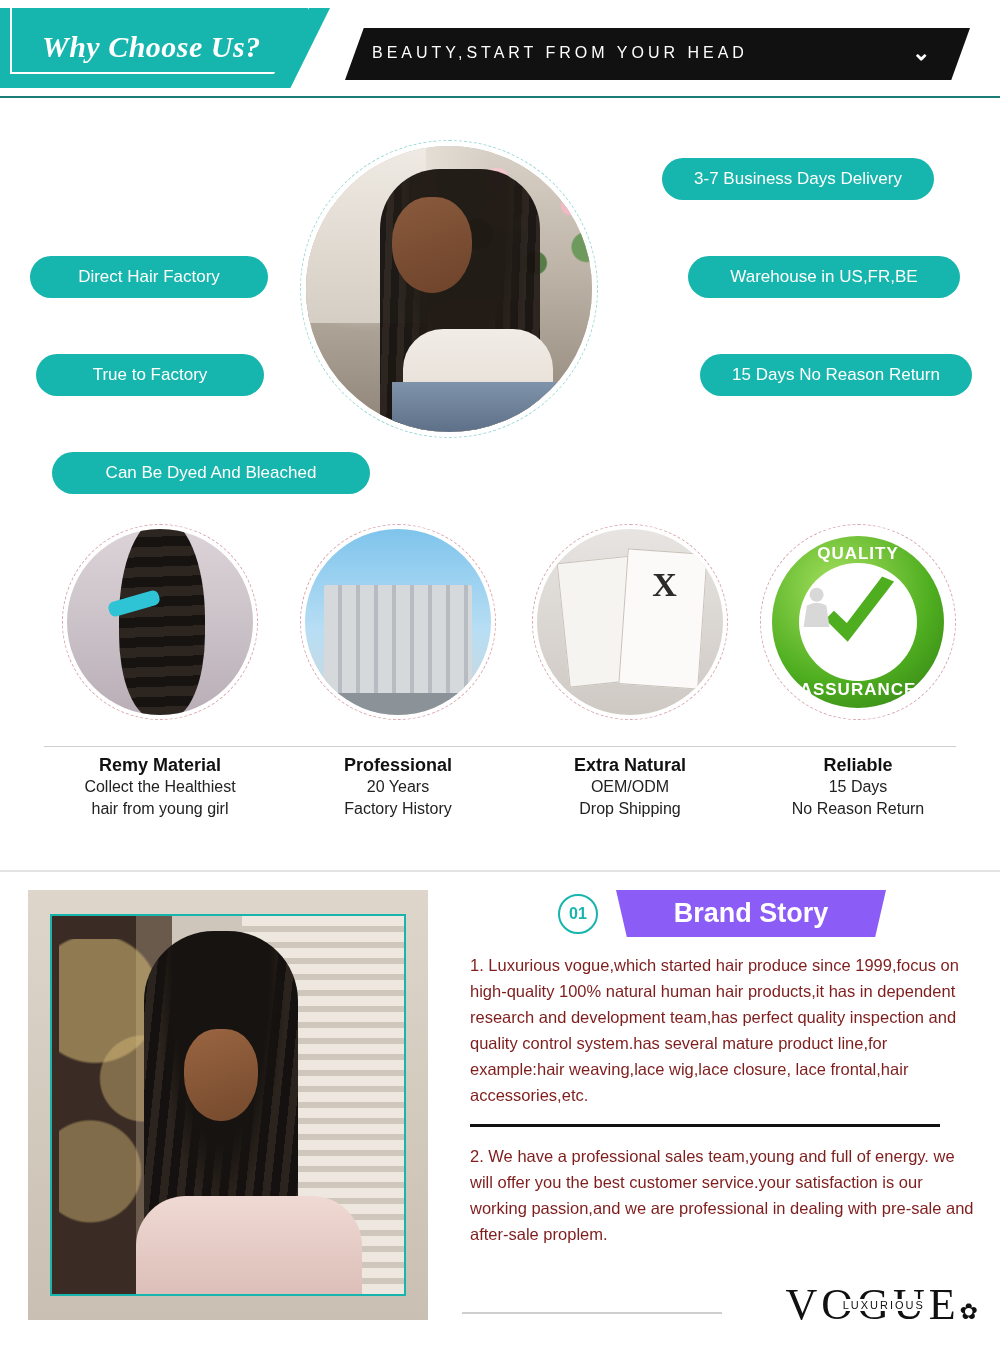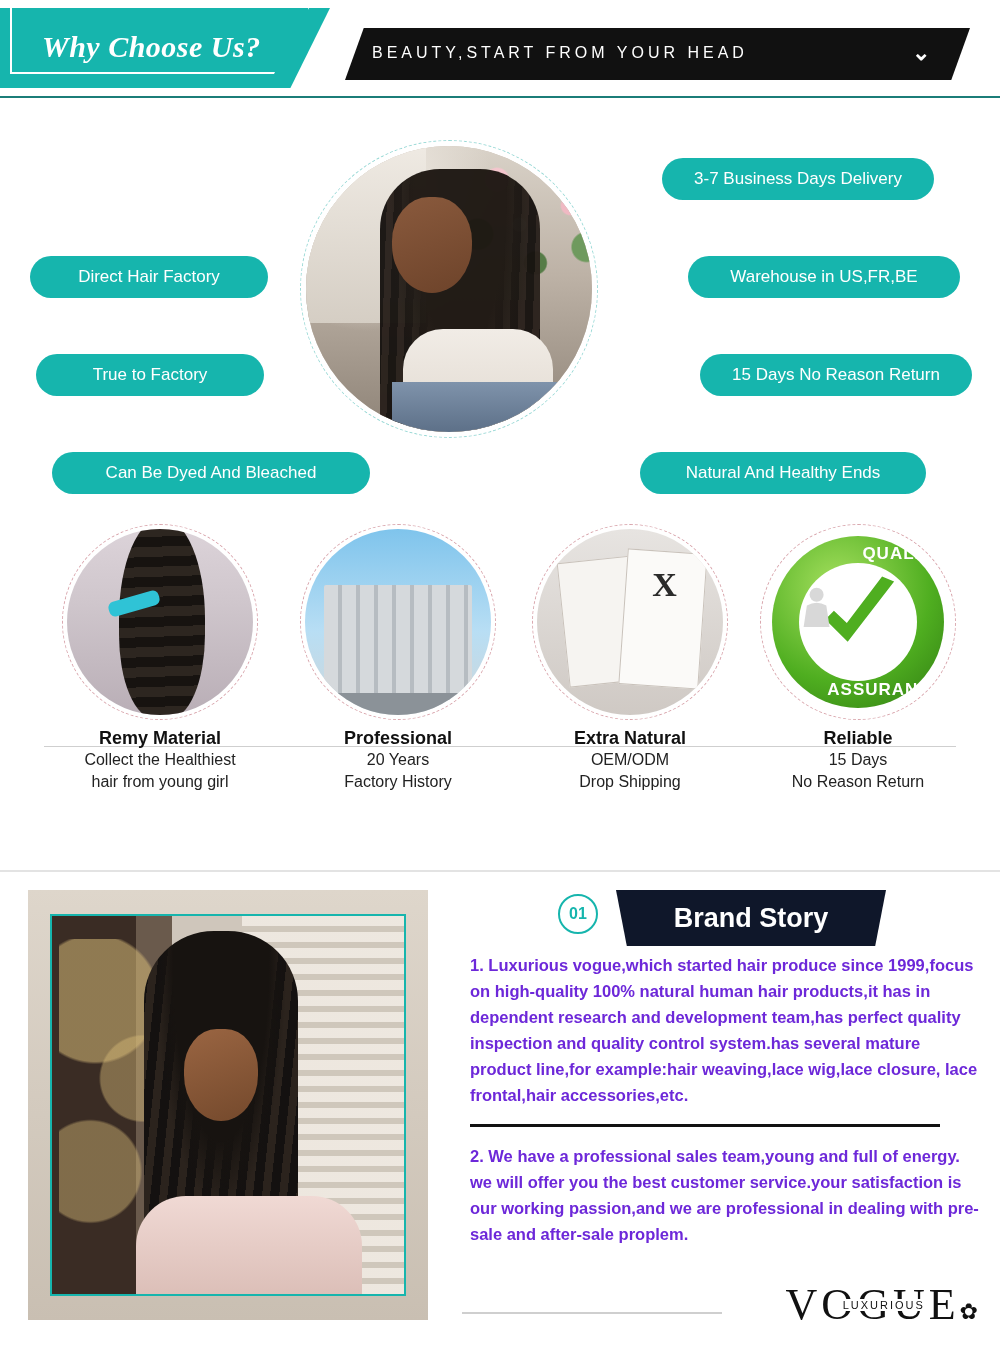--- a/index.html
+++ b/index.html
@@ -256,35 +256,35 @@
     width: 118px; height: 118px; border-radius: 50%;
     background: #ffffff;
     position: relative;
   }
   .qa-check {
     position: absolute; left: 16px; top: 10px;
     width: 86px; height: 86px;
   }
   .qa-top, .qa-bot {
     position: absolute; left: 0; width: 172px;
-    text-align: right; color: #ffffff;
+    text-align: center; color: #ffffff;
     font-weight: bold; font-size: 17px;
     letter-spacing: 1px;
   }
   .qa-top { top: 8px; }
   .qa-bot { bottom: 8px; }
 
   .cards-divider {
     position: absolute;
     left: 44px; top: 222px;
     width: 912px; height: 1px;
     background: #cfcfcf;
   }
   .card-title {
-    margin-top: 8px;
+    margin-top: 35px;
     text-align: center;
     font-size: 18px;
     font-weight: bold;
     color: #111;
   }
   .card-line {
     text-align: center;
     font-size: 16px;
     color: #222;
     line-height: 22px;
@@ -355,34 +355,33 @@
   .bs-head { position: relative; height: 52px; }
   .bs-num {
     position: absolute; left: 96px; top: 4px;
     width: 40px; height: 40px; border-radius: 50%;
     border: 2px solid #16b5ad;
     color: #16b5ad; font-size: 16px; font-weight: bold;
     display: flex; align-items: center; justify-content: center;
   }
   .bs-ribbon {
     position: absolute; left: 154px; top: 0;
-    width: 270px; height: 56px;
-    background: #0f172a;
+    width: 270px; height: 47px;
+    background: #8b5cf6;
     clip-path: polygon(0 0, 100% 0, 96% 100%, 4% 100%);
     color: #fff;
     font-size: 27px; font-weight: bold;
     display: flex; align-items: center; justify-content: center;
   }
   .bs-p {
     font-size: 16.5px;
     line-height: 26px;
-    color: #6d28d9;
+    color: #7f1d1d;
     margin: 10px 0 0 8px;
     width: 510px;
-    font-weight: bold;
   }
   .bs-hr {
     margin: 16px 0 0 8px;
     width: 470px; height: 3px; background: #111;
   }
   .bs-p2 { margin-top: 16px; }
 
   .logo {
     position: absolute;
     right: 18px; bottom: 10px;
@@ -428,21 +427,20 @@
 </div>
 
 <div class="features">
   <div class="pill l2">Direct Hair Factory</div>
   <div class="pill l3">True to Factory</div>
   <div class="pill l4">Can Be Dyed And Bleached</div>
 
   <div class="pill r1">3-7 Business Days Delivery</div>
   <div class="pill r2">Warehouse in US,FR,BE</div>
   <div class="pill r3">15 Days No Reason Return</div>
-  <div class="pill r4">Natural And Healthy Ends</div>
 
   <div class="hero-circle">
     <div class="photo">
       <div class="hc-bg"></div>
       <div class="hc-wall"></div>
       <div class="hc-flowers"></div>
       <div class="hc-hair"></div>
       <div class="hc-face"></div>
       <div class="hc-body"></div>
       <div class="hc-jeans"></div>

